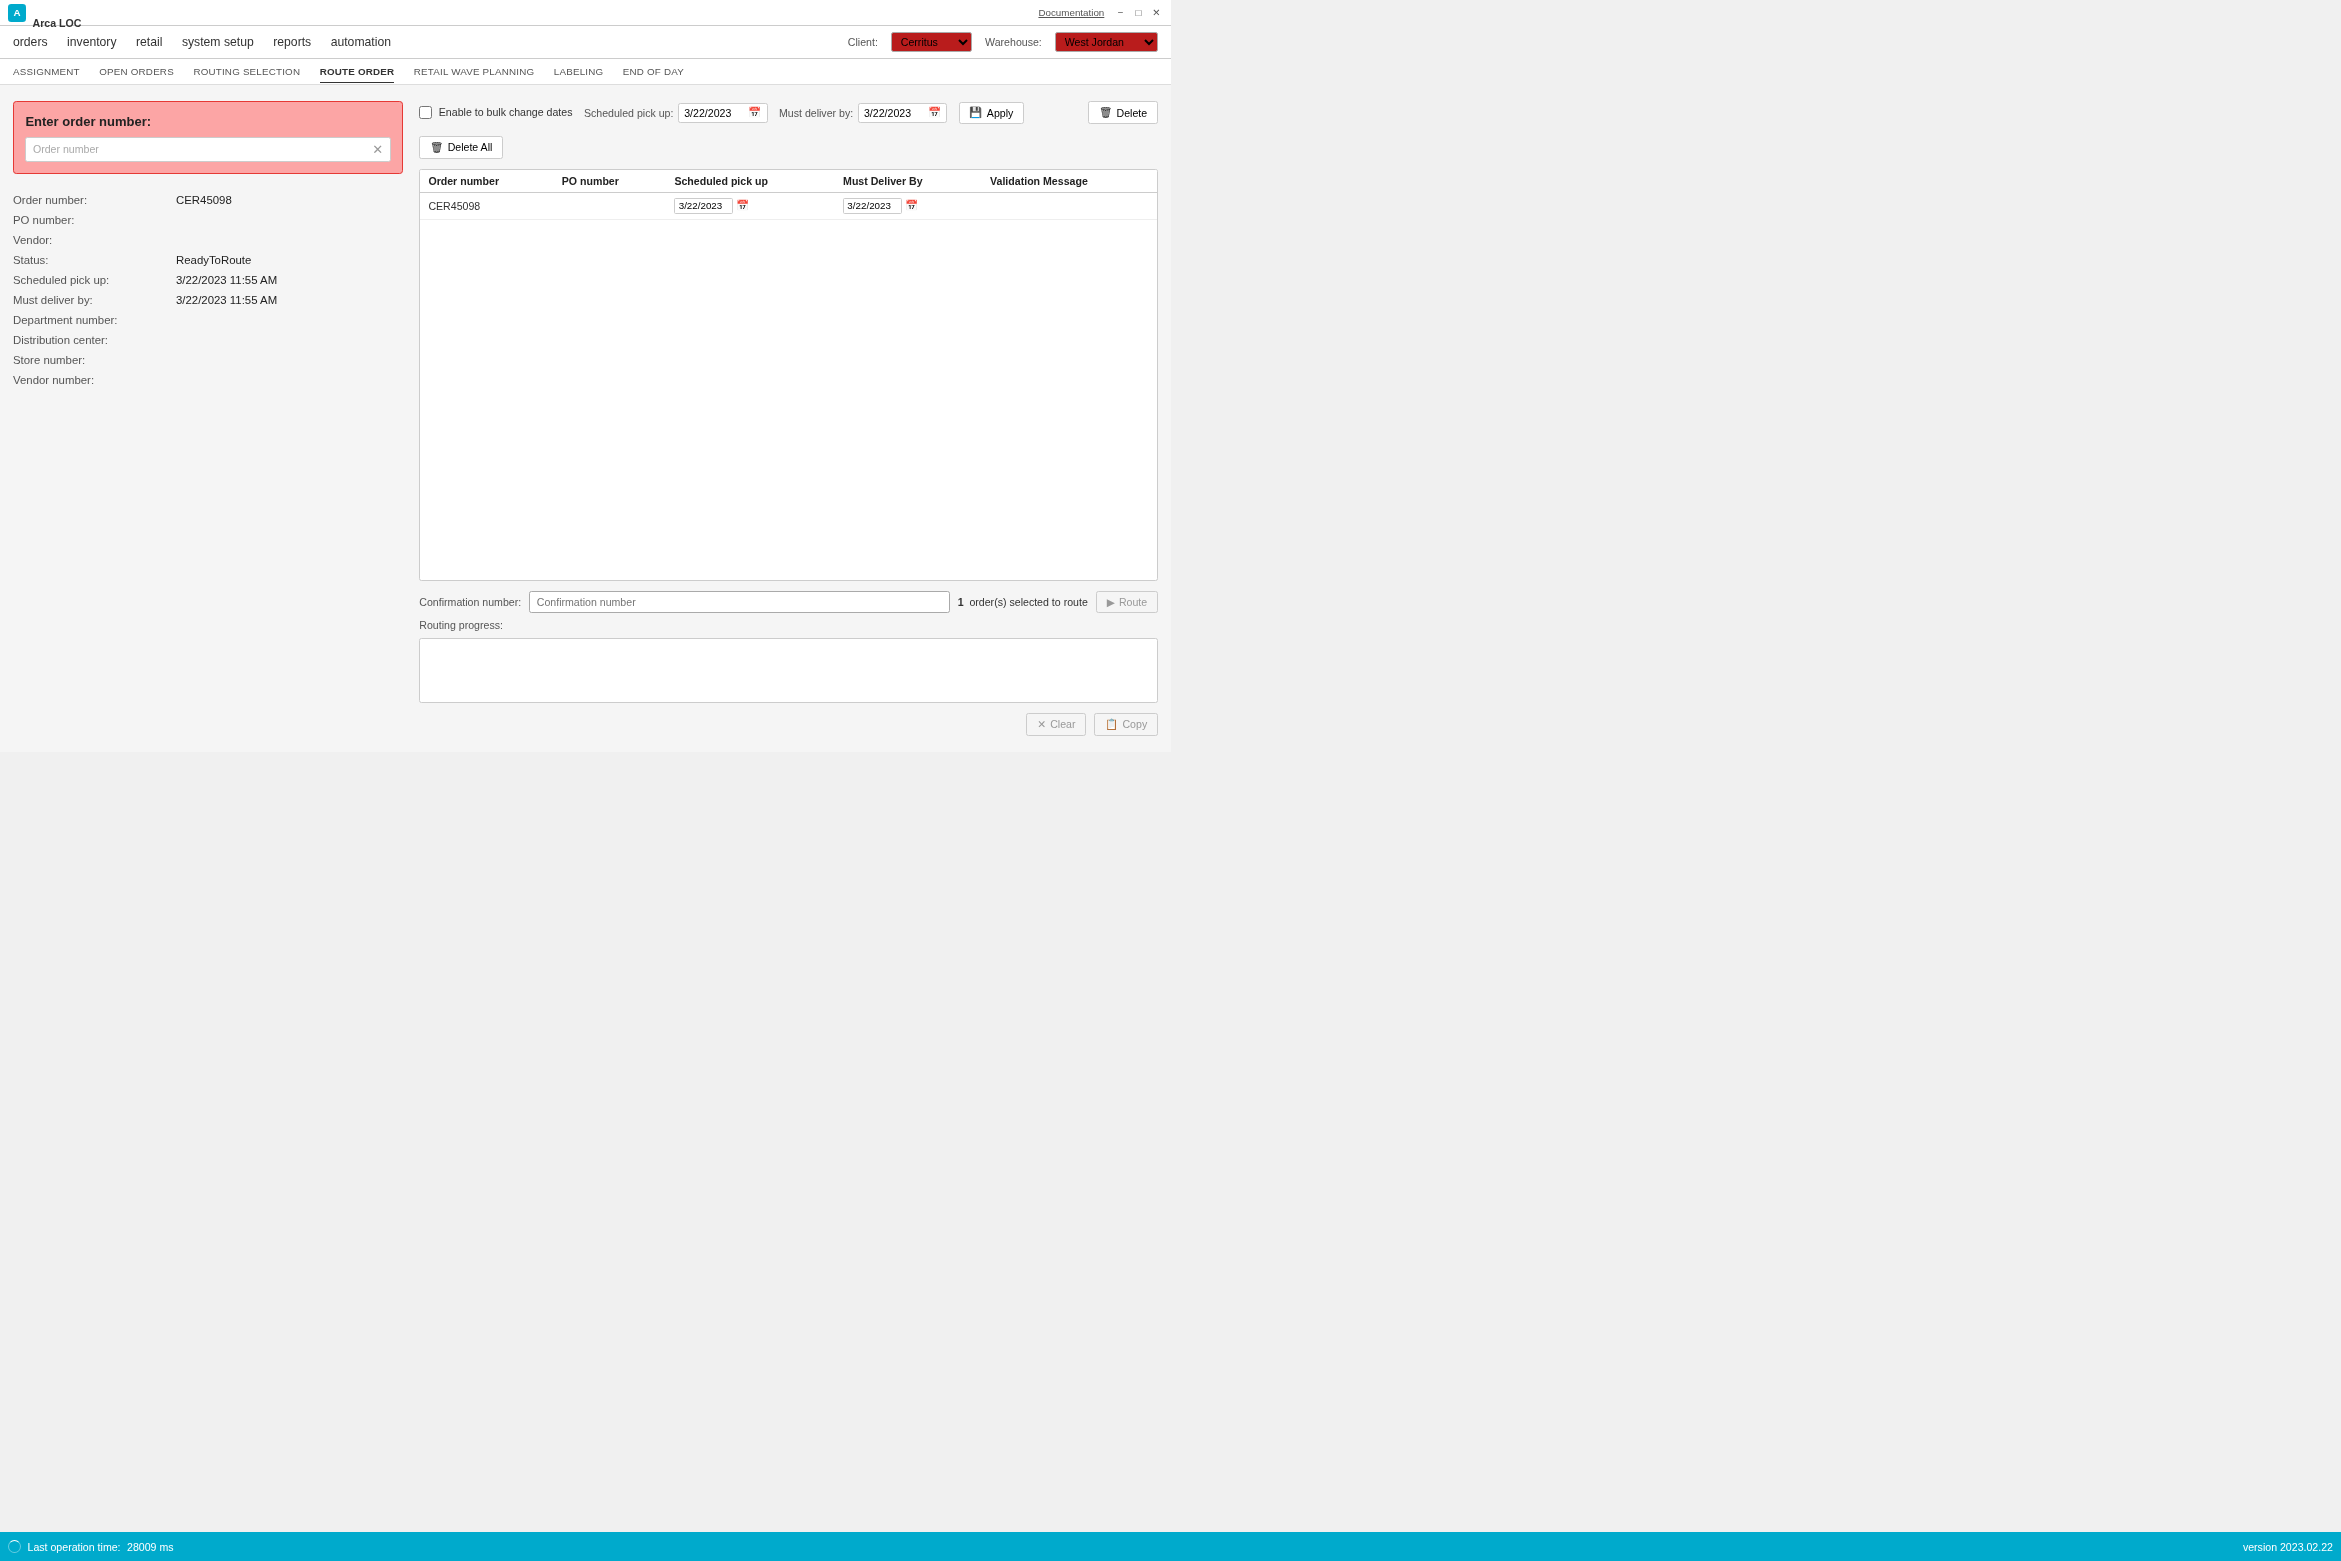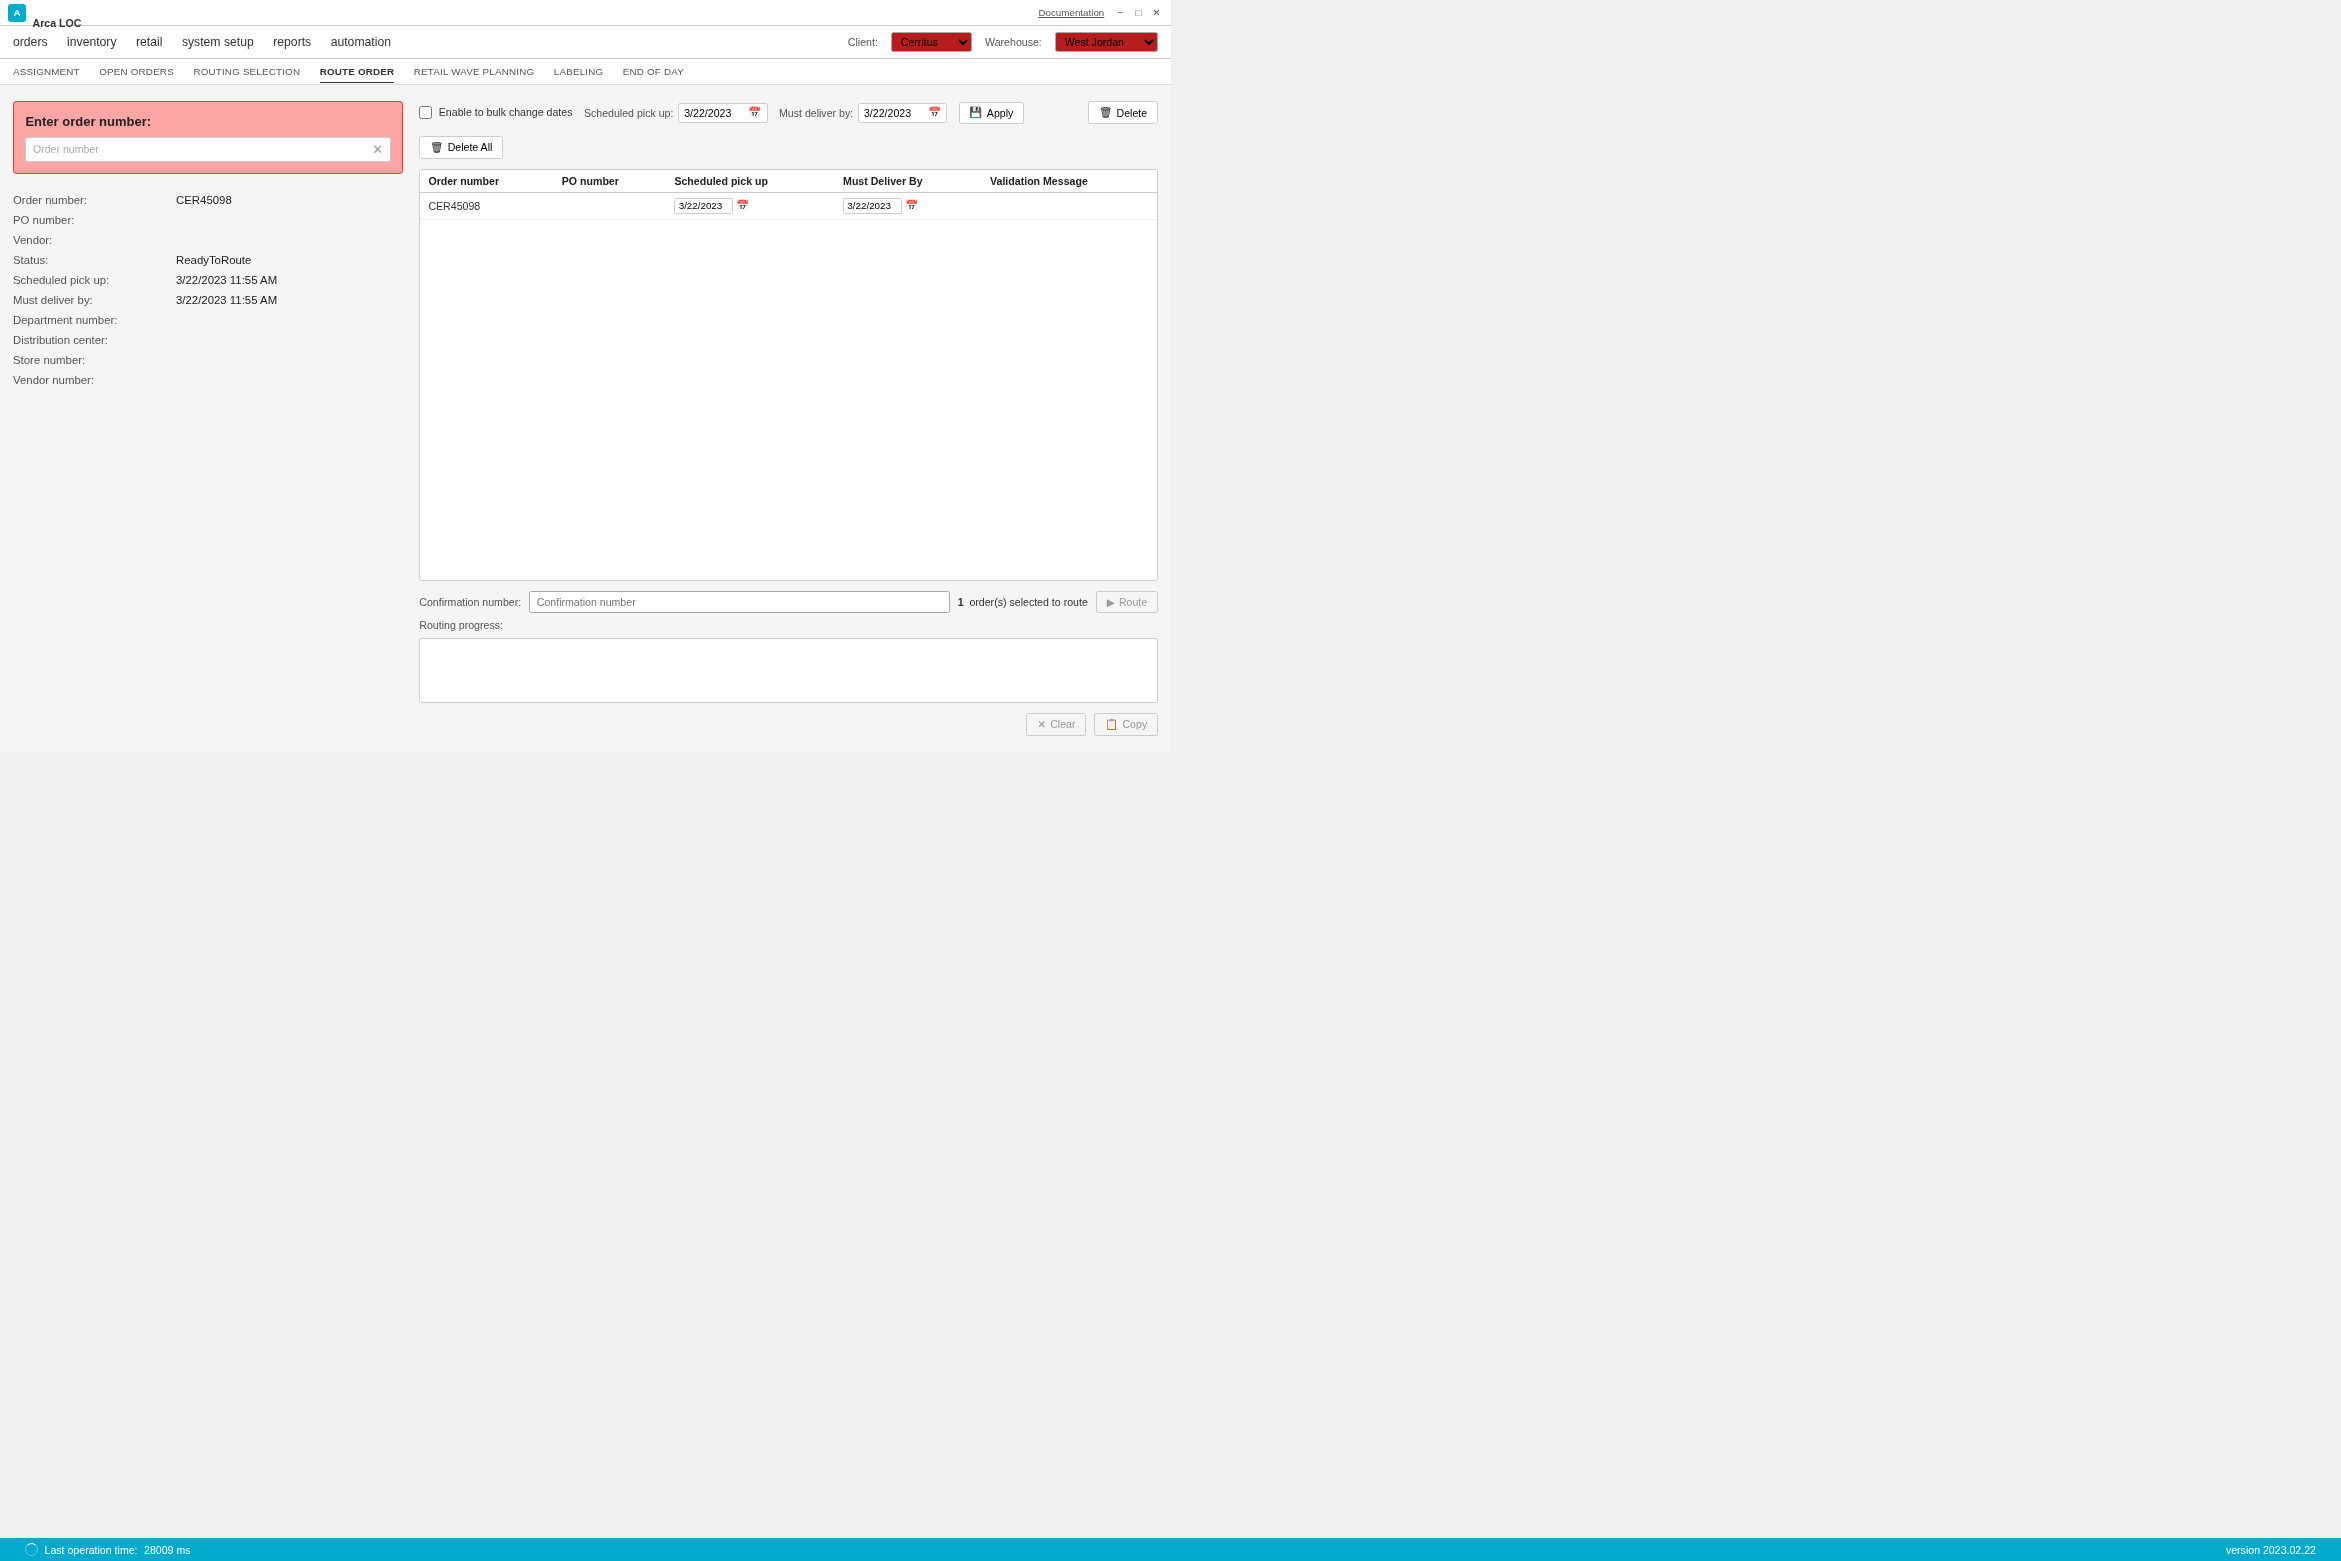--- a/index.html
+++ b/index.html
@@ -408,26 +408,26 @@
       font-size: 10.6px;
       color: #999;
     }
 
     
     .status-bar {
       position: fixed;
       bottom: 0;
       left: 0;
       right: 0;
-      height: 23px;
+      height: 29px;
       background: #00aacc;
       display: flex;
       align-items: center;
       justify-content: space-between;
-      padding: 0 25px;
+      padding: 0 8px;
     }
     .status-bar-left {
       display: flex;
       align-items: center;
       gap: 6.5px;
       color: #fff;
       font-size: 10.6px;
     }
     .spinner {
       width: 13px;

